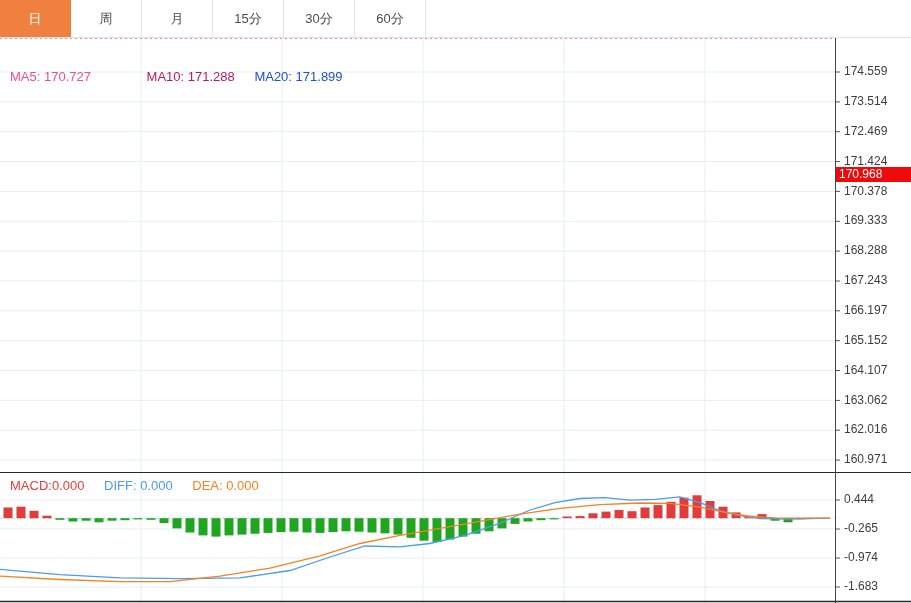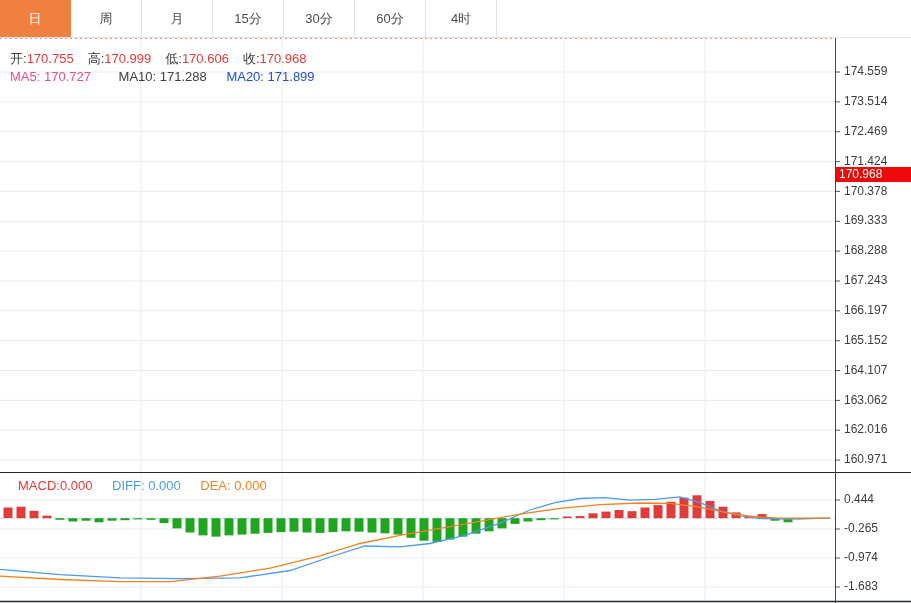--- a/index.html
+++ b/index.html
@@ -9,45 +9,44 @@
           display:flex;background:#fff;}
   .tab{width:71px;height:37px;line-height:37px;text-align:center;font-size:13px;color:#4c4c4c;
        border-right:1px solid #e3e3e3;box-sizing:border-box;cursor:pointer;background:#fff;}
   .tab.active{background:#f0803f;color:#fff;border-right:1px solid #f0803f;}
   svg{position:absolute;left:0;display:block;}
   #main-svg{top:38px;}
   #macd-svg{top:472px;}
   .overlay{position:absolute;font-size:13px;white-space:nowrap;z-index:5;pointer-events:none;}
   #ohlc-row{left:10px;top:50px;}
   #ma-row{left:10px;top:69px;}
-  #macd-row{left:18px;top:478px;}
+  #macd-row{left:10px;top:478px;}
   .lbl{color:#3a3a3a;}
   .val-red{color:#e83b3b;margin-right:14px;}
-  .ma5{color:#ed4e8e;margin-right:24px;text-align:center;}
-  .ma10{color:#404040;margin-right:16px;}
+  .ma5{color:#ed4e8e;margin-right:5px;text-align:center;}
+  .ma10{color:#be185d;margin-right:16px;margin-left:47px;}
   .ma20{color:#1d4ed8;}
   .macd-v{color:#e83b3b;margin-right:16px;}
   .diff-v{color:#4a9cf0;margin-right:16px;}
   .dea-v{color:#f5821f;}
   #price-tag{position:absolute;left:836px;top:167px;width:75px;height:15px;line-height:15px;
              background:#ee0a0a;color:#fff;font-size:12px;padding-left:3px;box-sizing:border-box;z-index:6;}
 </style>
 </head>
 <body>
 
 <div class="app">
 
   <div class="tabbar">
     <div class="tab active">日</div>
     <div class="tab">周</div>
     <div class="tab">月</div>
     <div class="tab">15分</div>
     <div class="tab">30分</div>
     <div class="tab">60分</div>
-    <div class="tab">4时</div>
   </div>
 
   <svg id="main-svg" width="911" height="434">
       <line x1="0" y1="34.0" x2="835" y2="34.0" stroke="#e7edf5"></line>
       <line x1="835" y1="34.0" x2="840" y2="34.0" stroke="#555"></line>
       <text x="844" y="34.0" fill="#3d3d3d" font-size="12" dominant-baseline="middle">174.559</text>
       <line x1="0" y1="63.9" x2="835" y2="63.9" stroke="#e7edf5"></line>
       <line x1="835" y1="63.9" x2="840" y2="63.9" stroke="#555"></line>
       <text x="844" y="63.9" fill="#3d3d3d" font-size="12" dominant-baseline="middle">173.514</text>
       <line x1="0" y1="93.7" x2="835" y2="93.7" stroke="#e7edf5"></line>
@@ -306,23 +305,20 @@
         <rect x="770.5" y="46.2" width="9" height="2.5" fill="#1fa51f"></rect>
         <rect x="783.5" y="46.2" width="9" height="4.1" fill="#1fa51f"></rect>
         <rect x="796.5" y="46.2" width="9" height="1.0" fill="#1fa51f"></rect>
       </g>
       <polyline points="0,97.3 60,102.6 120,105.9 180,106.7 240,105.9 290,98.5 330,85.0 365,74.0 400,74.8 430,71.5 465,63.3 500,51.1 530,38.0 555,30.6 580,26.5 605,25.7 630,28.2 655,27.3 680,24.9 700,30.6 720,38.8 740,43.7 760,46.6 790,47.0 830,46.2" fill="none" stroke="#4a9cf0" stroke-width="1.3"></polyline>
       <polyline points="0,104.2 60,107.5 120,109.6 170,109.6 220,104.2 270,96.1 320,83.8 360,71.5 400,63.3 440,56.4 480,49.4 520,42.1 560,36.3 600,32.7 640,31.0 670,31.4 700,35.1 725,40.4 750,44.5 775,45.8 800,46.2 830,46.2" fill="none" stroke="#f5821f" stroke-width="1.3"></polyline>
       <line x1="835.5" y1="0" x2="835.5" y2="131" stroke="#41464c"></line>
       <line x1="0" y1="129.5" x2="911" y2="129.5" stroke="#26292e" stroke-width="1.6"></line>
     </svg>
 
-  <div class="overlay" id="ohlc-row">
-    <span class="lbl">开:</span><span class="val-red">170.755</span><span class="lbl">高:</span><span class="val-red">170.999</span><span class="lbl">低:</span><span class="val-red">170.606</span><span class="lbl">收:</span><span class="val-red">170.968</span>
-  </div>
 
   <div class="overlay" id="ma-row">
     <span class="ma5">MA5: 170.727</span>
     <span class="ma10">MA10: 171.288</span>
     <span class="ma20">MA20: 171.899</span>
   </div>
 
   <div class="overlay" id="macd-row">
     <span class="macd-v">MACD:0.000</span>
     <span class="diff-v">DIFF: 0.000</span>

